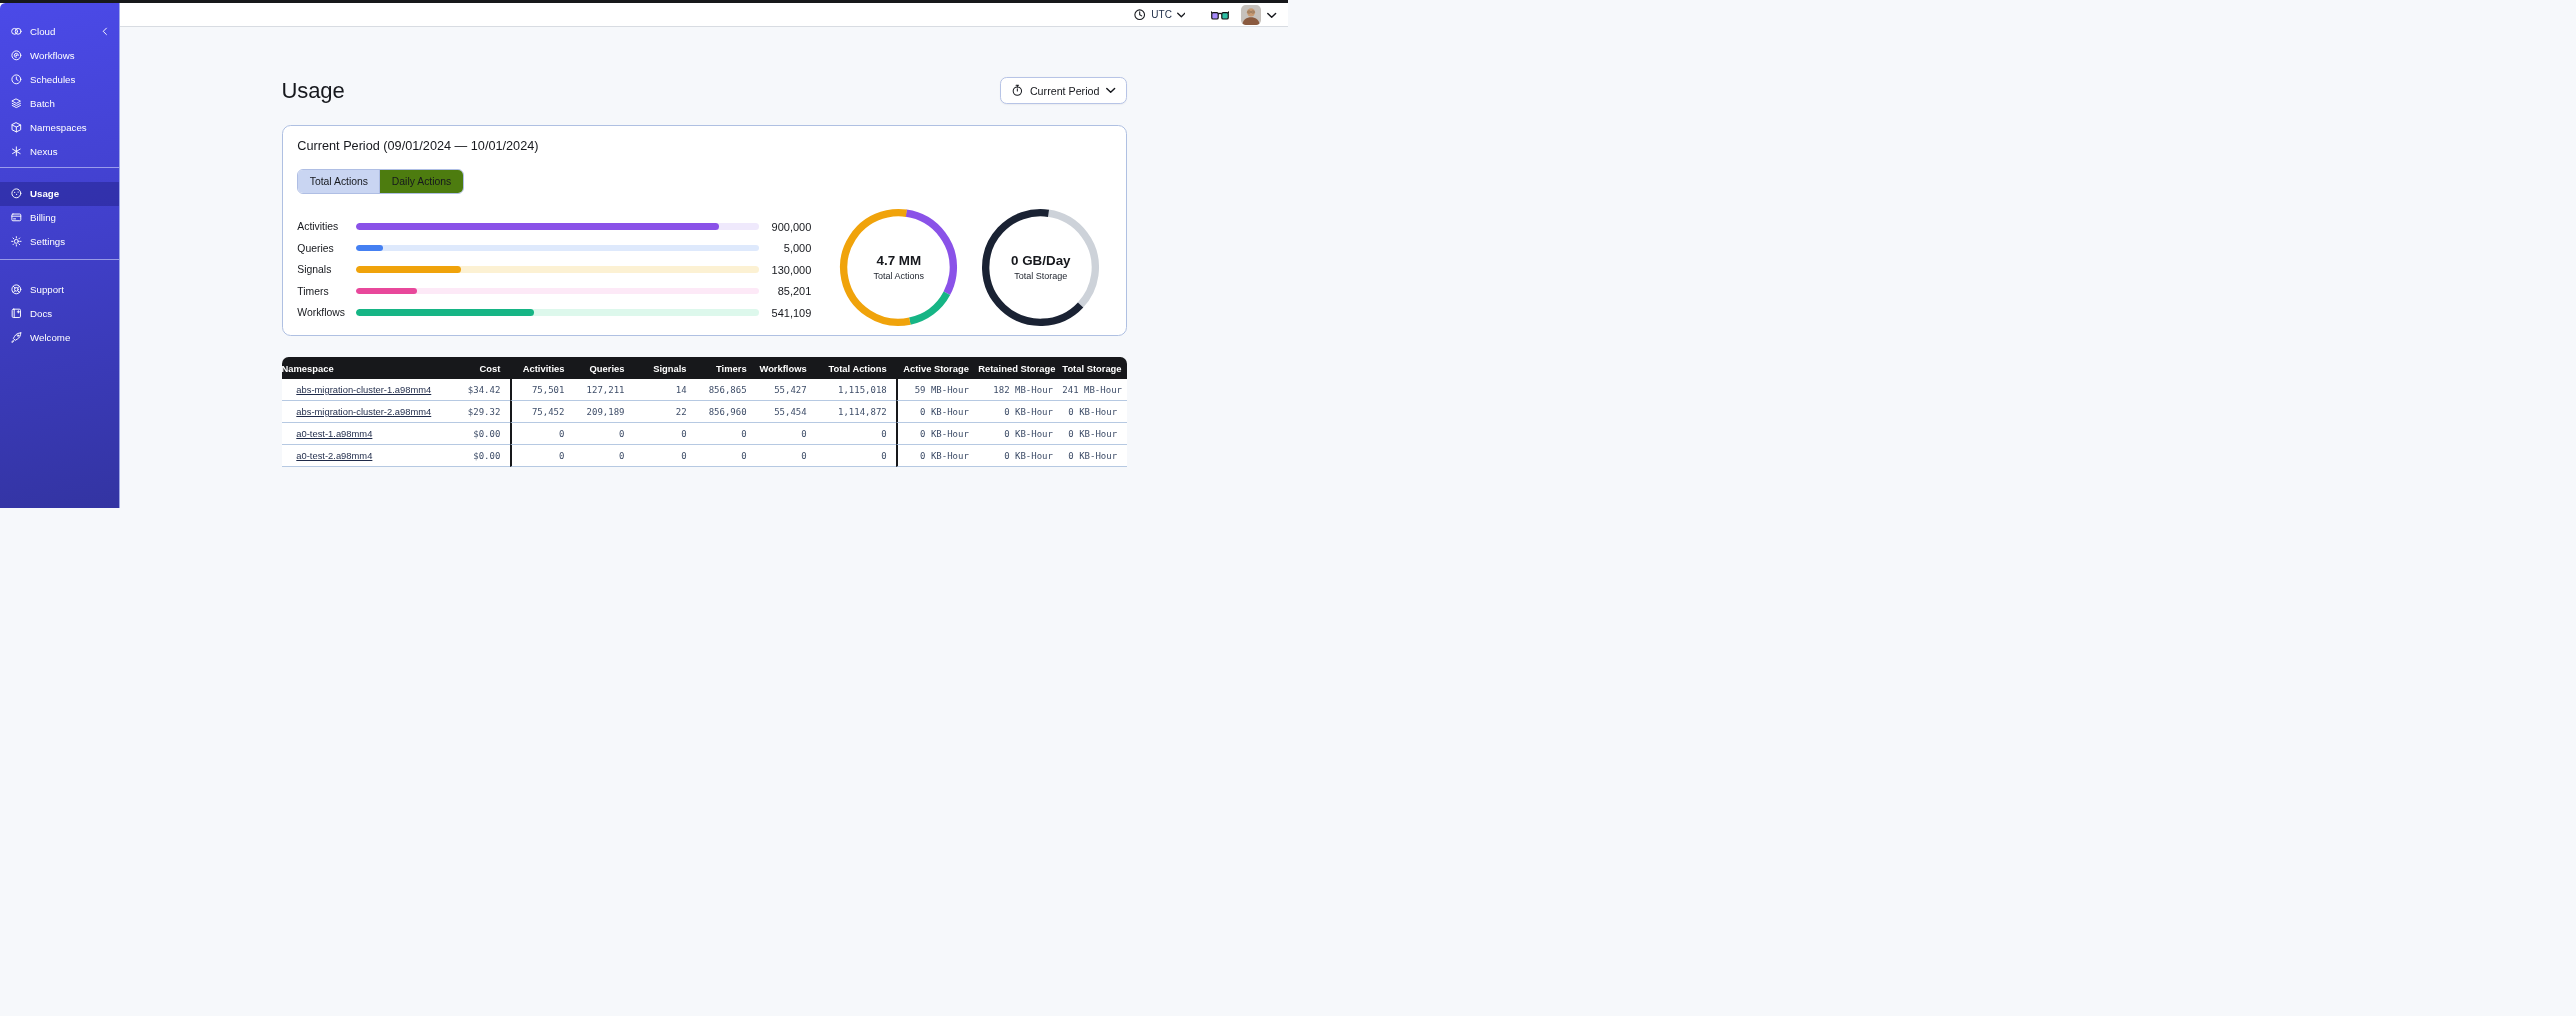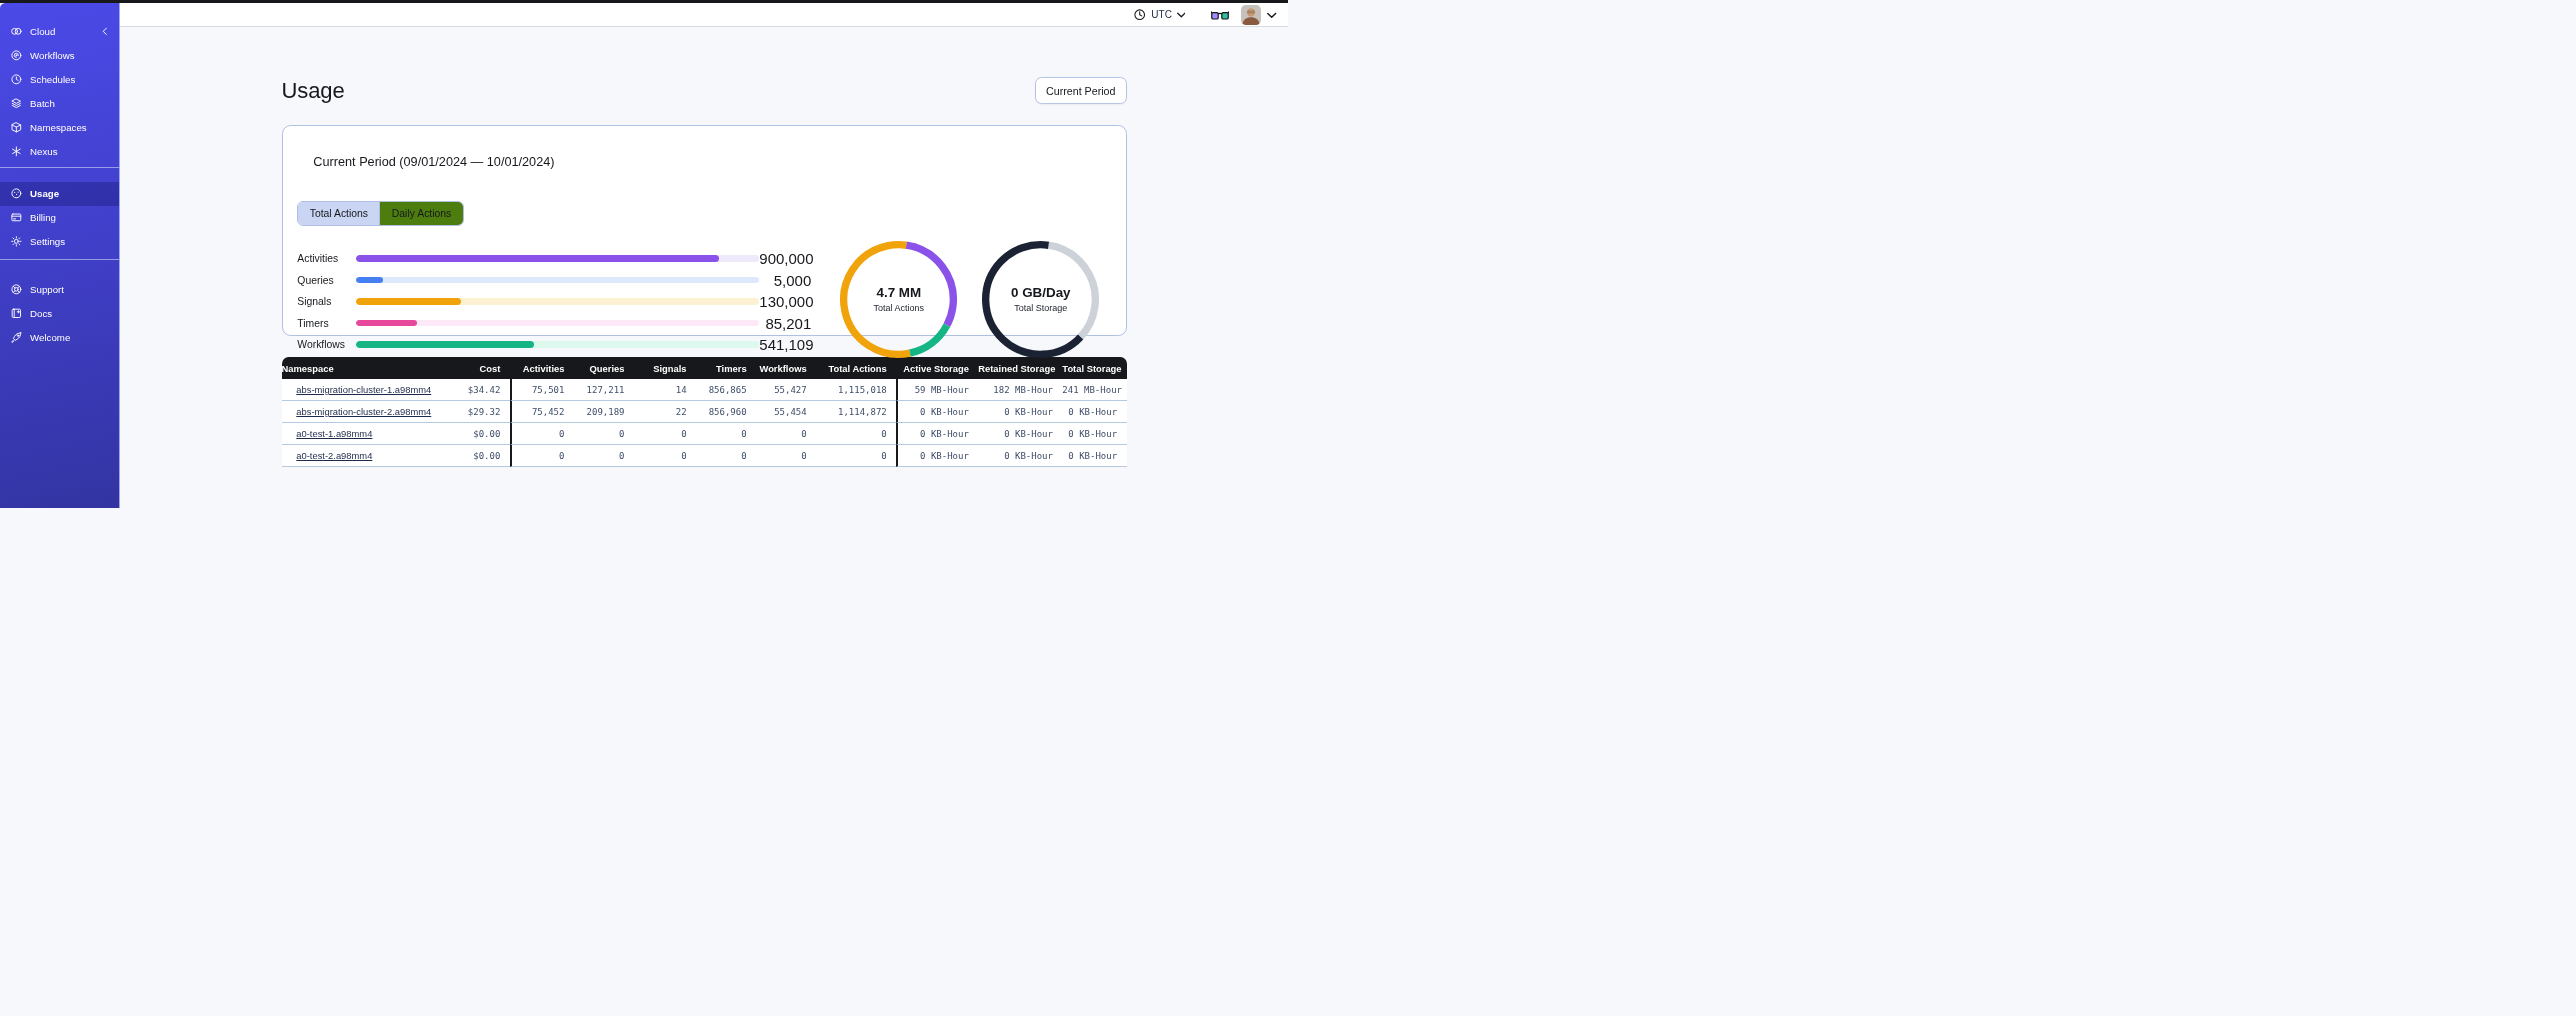--- a/index.html
+++ b/index.html
@@ -39,40 +39,40 @@
   .avatar { width:20px; height:20px; border-radius:4.7px; overflow:hidden; margin-right:5.4px; cursor:pointer; flex:none; }
   .caret-btn { background:none; border:none; cursor:pointer; display:flex; padding:1.3px; }
 
   
   main { position:absolute; top:34px; left:120px; right:0; bottom:0; overflow:hidden; }
   .content { width:845px; margin:0 auto; }
   .title-row { margin-top:43px; height:27px; display:flex; align-items:center; justify-content:space-between; }
   .page-title { margin:0; font-size:22px; font-weight:500; letter-spacing:-0.1px; }
   .period-btn { height:27px; background:#fff; border:1px solid #B7C4E6; border-radius:6.7px;
     display:flex; align-items:center; gap:6.7px; padding:0 10px; font-size:10.7px; font-weight:500;
-    color:#16181D; cursor:pointer; font-family:inherit; box-shadow:0 0.7px 1.3px rgba(16,24,40,0.05);flex-direction:column; }
+    color:#16181D; cursor:pointer; font-family:inherit; box-shadow:0 0.7px 1.3px rgba(16,24,40,0.05); }
 
   
   .card { margin-top:21px; height:211px; background:#fff; border:1px solid #AFC0E2;
     border-radius:8.7px; padding:13.4px 14.8px 0; }
-  .card-title { margin:16px; font-size:12.7px; font-weight:500; }
+  .card-title { margin:0; font-size:12.7px; font-weight:500; }
   .toggle { margin-top:16px; display:inline-flex; height:25px; border:1px solid #AFBEE4;
     border-radius:6px; overflow:hidden; }
   .toggle .seg { display:flex; align-items:center; padding:0 11.4px; font-size:10.4px; font-weight:500;
     background:#4d7c0f; cursor:pointer; border:none; font-family:inherit; color:#16181D; }
   .toggle .seg + .seg { border-left:1px solid #AFBEE4; }
   .toggle .seg.active { background:#C9D5F2; }
 
   .chart-row { display:flex; margin-top:17.4px; }
   .bars { width:514px; padding-top:4px; }
   .bar-row { display:grid; grid-template-columns:59px 403px 52px; align-items:center; height:21.5px; }
   .bar-label { font-size:10.4px; }
   .bar-track { height:6.7px; border-radius:4px; position:relative; overflow:hidden; }
   .bar-fill { position:absolute; left:0; top:0; bottom:0; border-radius:4px; }
-  .bar-value { text-align:right; font-size:15px; }
+  .bar-value { text-align:right; font-size:11px; }
 
   .donuts { display:flex; gap:23px; margin-left:28px; margin-top:-4px; }
   .donut { width:119px; height:119px; position:relative; }
   .donut svg { position:absolute; inset:0; }
   .donut-center { position:absolute; inset:0; display:flex; flex-direction:column; align-items:center;
     justify-content:center; gap:3.4px; text-align:center; }
   .donut-value { font-size:13.4px; font-weight:700; }
   .donut-label { font-size:9px; color:#1C212B; }
 
   

